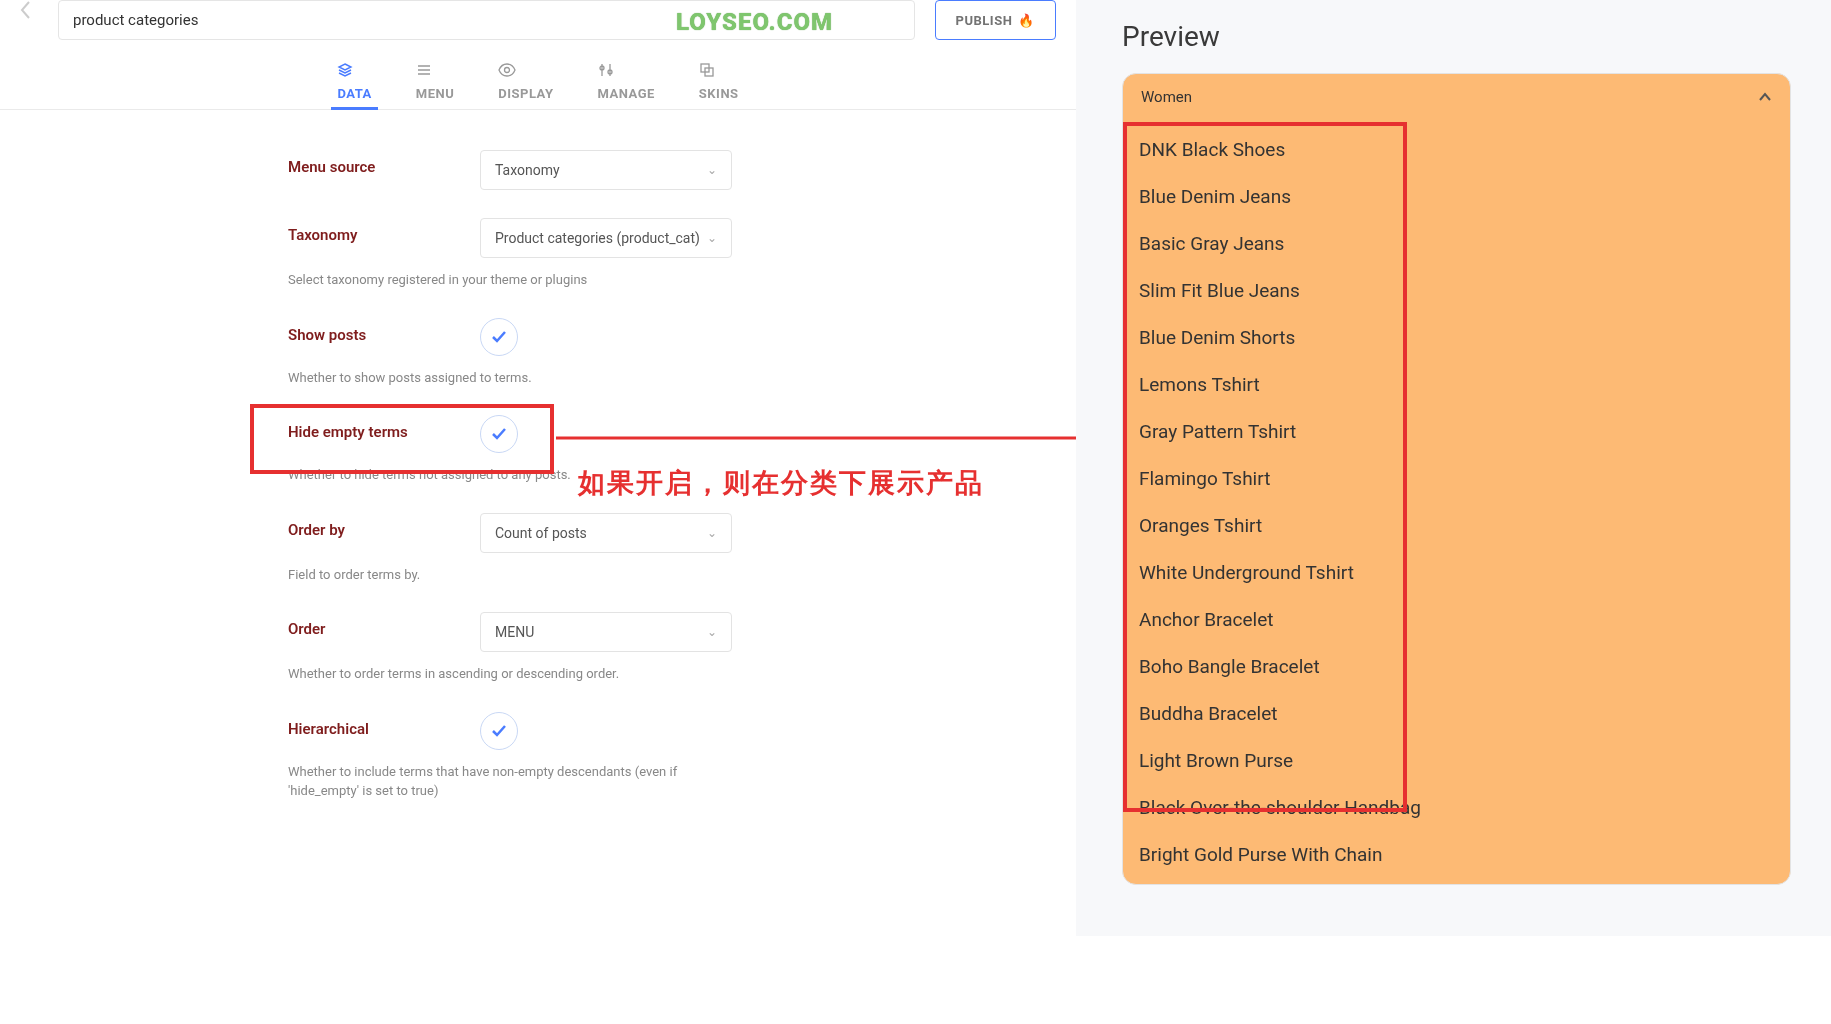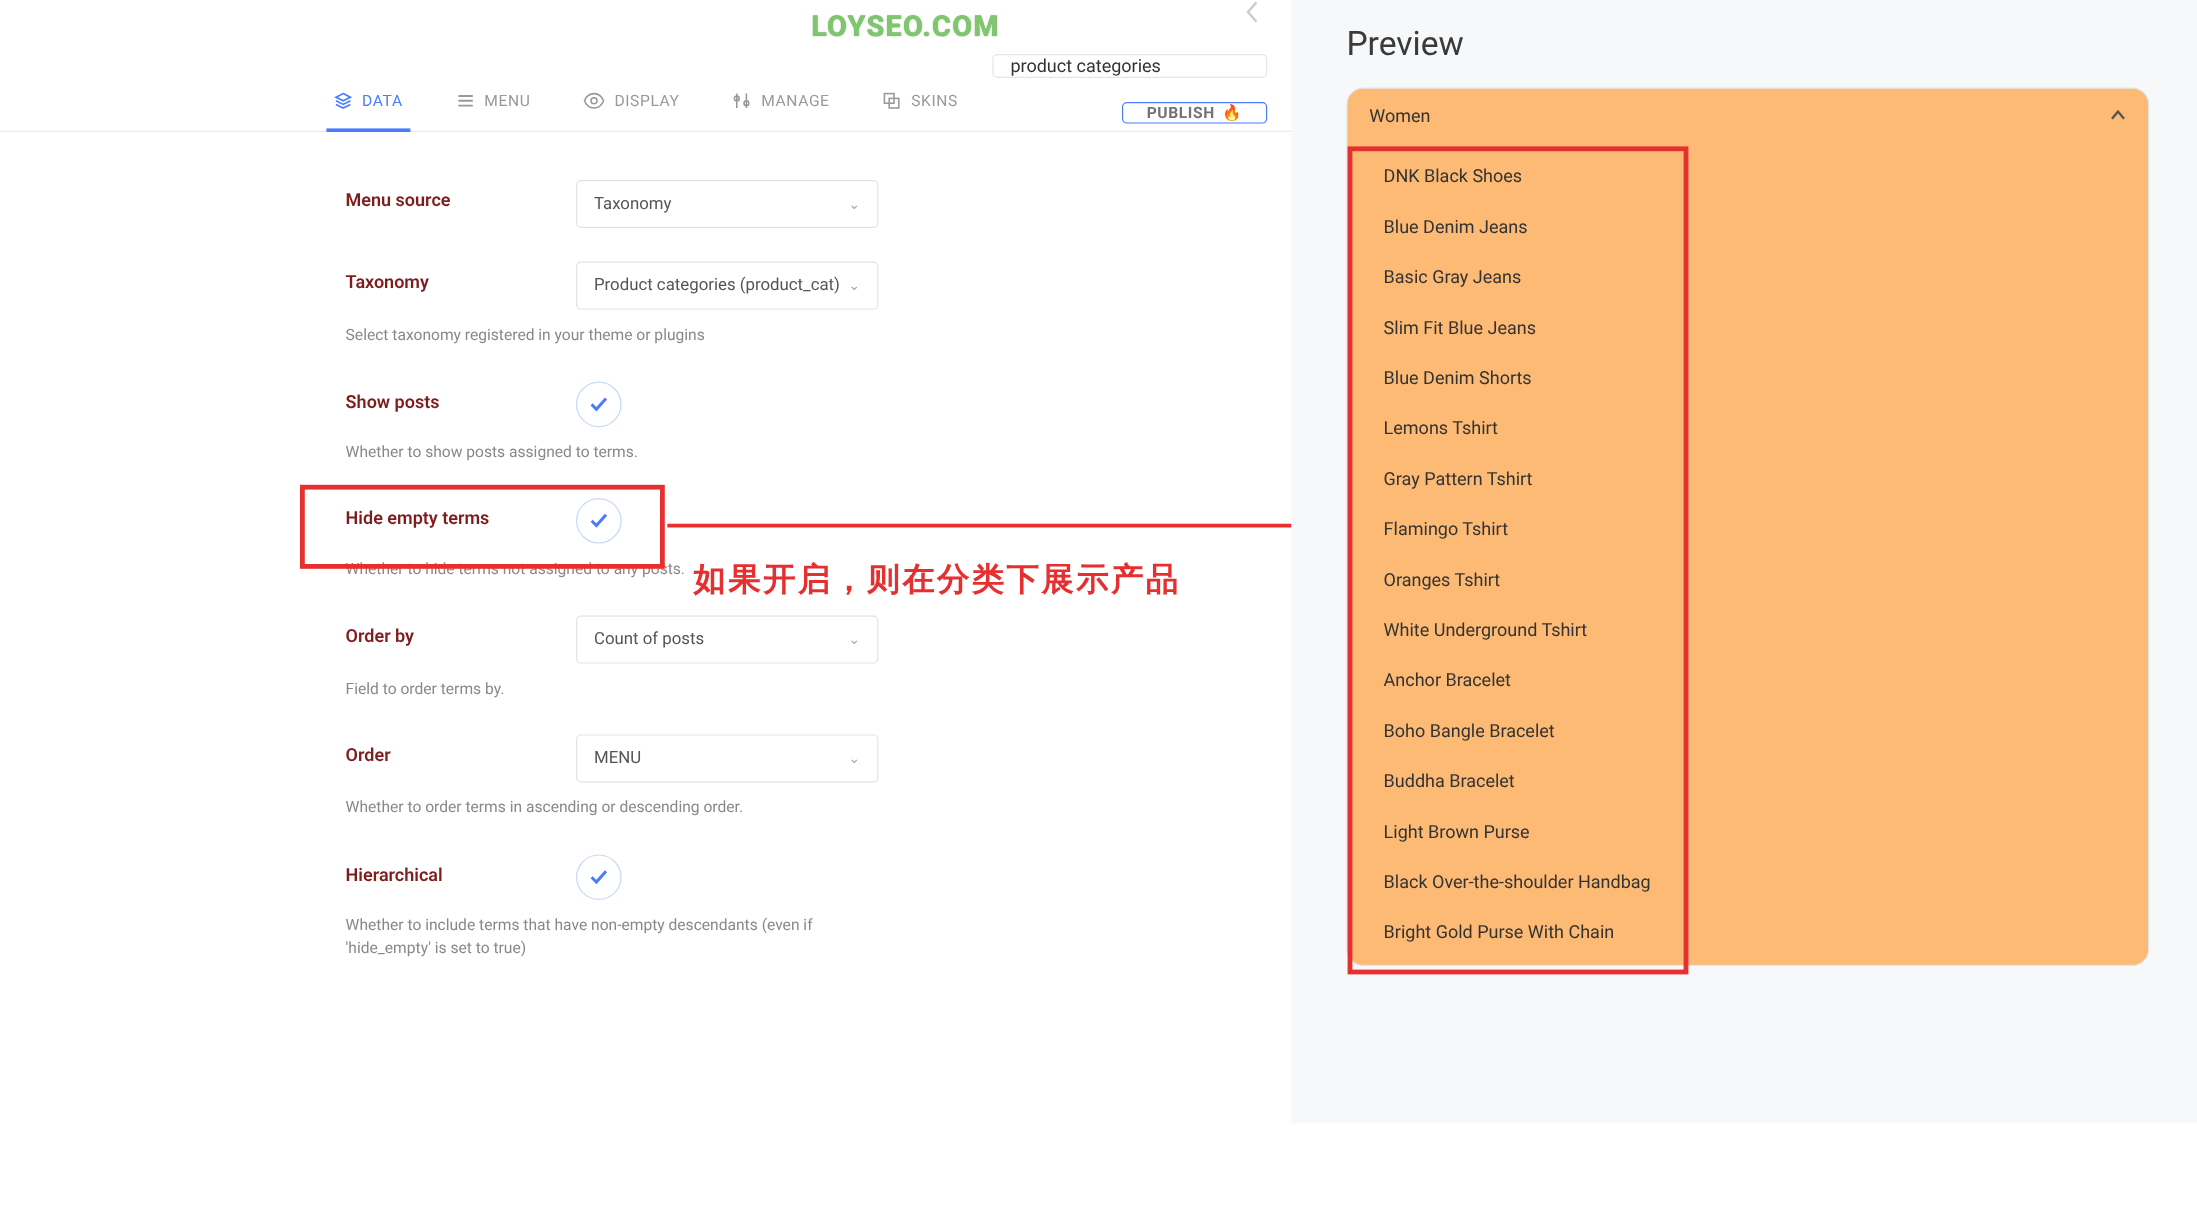--- a/index.html
+++ b/index.html
@@ -1,29 +1,29 @@
 <!DOCTYPE html>
 <html><head>
   <meta charset="utf-8">
   <style>
     * { margin: 0; padding: 0; box-sizing: border-box; font-family: -apple-system, BlinkMacSystemFont, "Segoe UI", Roboto, sans-serif; }
     body { background: #fff; color: #333; width: 1831px; height: 1024px; overflow: hidden; position: relative; }
     
     .main-area { width: 1076px; height: 1024px; float: left; position: relative; }
     .preview-area { width: 755px; height: 936px; float: left; background: #f7f8fa; padding: 20px 40px 20px 46px; position: relative; }
     
-    .top-bar { display: flex; align-items: flex-end; padding: 0 20px; height: 62px; gap: 20px; flex-direction: column; }
+    .top-bar { display: flex; align-items: flex-start; padding: 0 20px; height: 62px; gap: 20px; }
     .back-chevron { width: 18px; color: #bbb; font-size: 20px; }
     .title-input { flex: 1; max-width: 870px; height: 40px; border: 1px solid #e5e5e5; border-radius: 4px; padding: 0 14px; font-size: 15px; color: #333; outline: none; }
     .publish-btn { height: 40px; padding: 0 20px; border: 1.5px solid #4a7cff; border-radius: 4px; background: #fff; color: #737373; font-weight: 700; font-size: 13px; letter-spacing: 0.5px; display: flex; align-items: center; gap: 6px; cursor: pointer; }
     
     .watermark { position: absolute; top: 8px; left: 676px; font-weight: 800; font-size: 24px; letter-spacing: 1px; color: #7fc66e; text-shadow: 0 0 1px #5a9e4a; pointer-events: none; }
     
     .tab-bar { display: flex; justify-content: center; gap: 32px; border-bottom: 1px solid #eaeaea; height: 48px; align-items: center; }
-    .tab { display: flex; align-items: center; gap: 8px; font-size: 13px; font-weight: 400; color: #999; letter-spacing: 0.5px; cursor: pointer; height: 48px; border-bottom: 3px solid transparent; padding: 0 6px; }
+    .tab { display: flex; align-items: flex-start; gap: 8px; font-size: 13px; font-weight: 700; color: #999; letter-spacing: 0.5px; cursor: pointer; height: 48px; border-bottom: 3px solid transparent; padding: 0 6px; flex-direction: column; }
     .tab.active { color: #4a7cff; border-bottom-color: #4a7cff; }
     .tab-icon { display: inline-flex; }
     
     .form-area { padding: 40px 0 40px 288px; }
     .form-row { margin-bottom: 28px; position: relative; }
     .form-label { display: inline-block; width: 188px; font-size: 15px; font-weight: 600; color: #7f1d1d; vertical-align: top; padding-top: 8px; }
     .form-control { display: inline-block; vertical-align: top; }
     .select-box { width: 252px; height: 40px; border: 1px solid #e3e3e3; border-radius: 4px; padding: 0 14px; font-size: 14px; color: #555; background: #fff; display: flex; align-items: center; justify-content: space-between; cursor: pointer; }
     .select-caret { color: #aaa; font-size: 12px; }
     .help-text { font-size: 13px; color: #888; margin-top: 12px; max-width: 420px; line-height: 1.5; }
@@ -37,21 +37,21 @@
     
     .annotation-text { position: absolute; left: 578px; top: 465px; font-size: 27px; font-weight: 700; color: #e63030; text-shadow: -1px -1px 0 #fff, 1px -1px 0 #fff, -1px 1px 0 #fff, 1px 1px 0 #fff; letter-spacing: 2px; pointer-events: none; }
     
     .arrow-svg { position: absolute; left: 556px; top: 408px; pointer-events: none; }
     
     .preview-title { font-size: 28px; font-weight: 400; color: #3a3a3a; margin-bottom: 20px; }
     .preview-panel { background: #fdba74; border: 1px solid #e3e3e3; border-radius: 14px; position: relative; }
     .accordion-header { display: flex; justify-content: space-between; align-items: center; padding: 14px 18px; font-size: 15px; color: #333; cursor: pointer; }
     .accordion-caret { color: #555; font-size: 14px; }
     .preview-list { padding: 6px 0; }
-    .preview-item { padding: 12px 30px; font-size: 15px; color: #333; cursor: pointer; }
+    .preview-item { padding: 12px 16px; font-size: 19px; color: #333; cursor: pointer; }
   </style>
 </head>
 <body>
 
 <div class="main-area">
   <div class="top-bar">
     <span class="back-chevron">
       <svg width="12" height="20" viewBox="0 0 12 20" fill="none">
           <path d="M9 2 L2 10 L9 18" stroke="#ccc" stroke-width="2" fill="none"></path>
         </svg>

